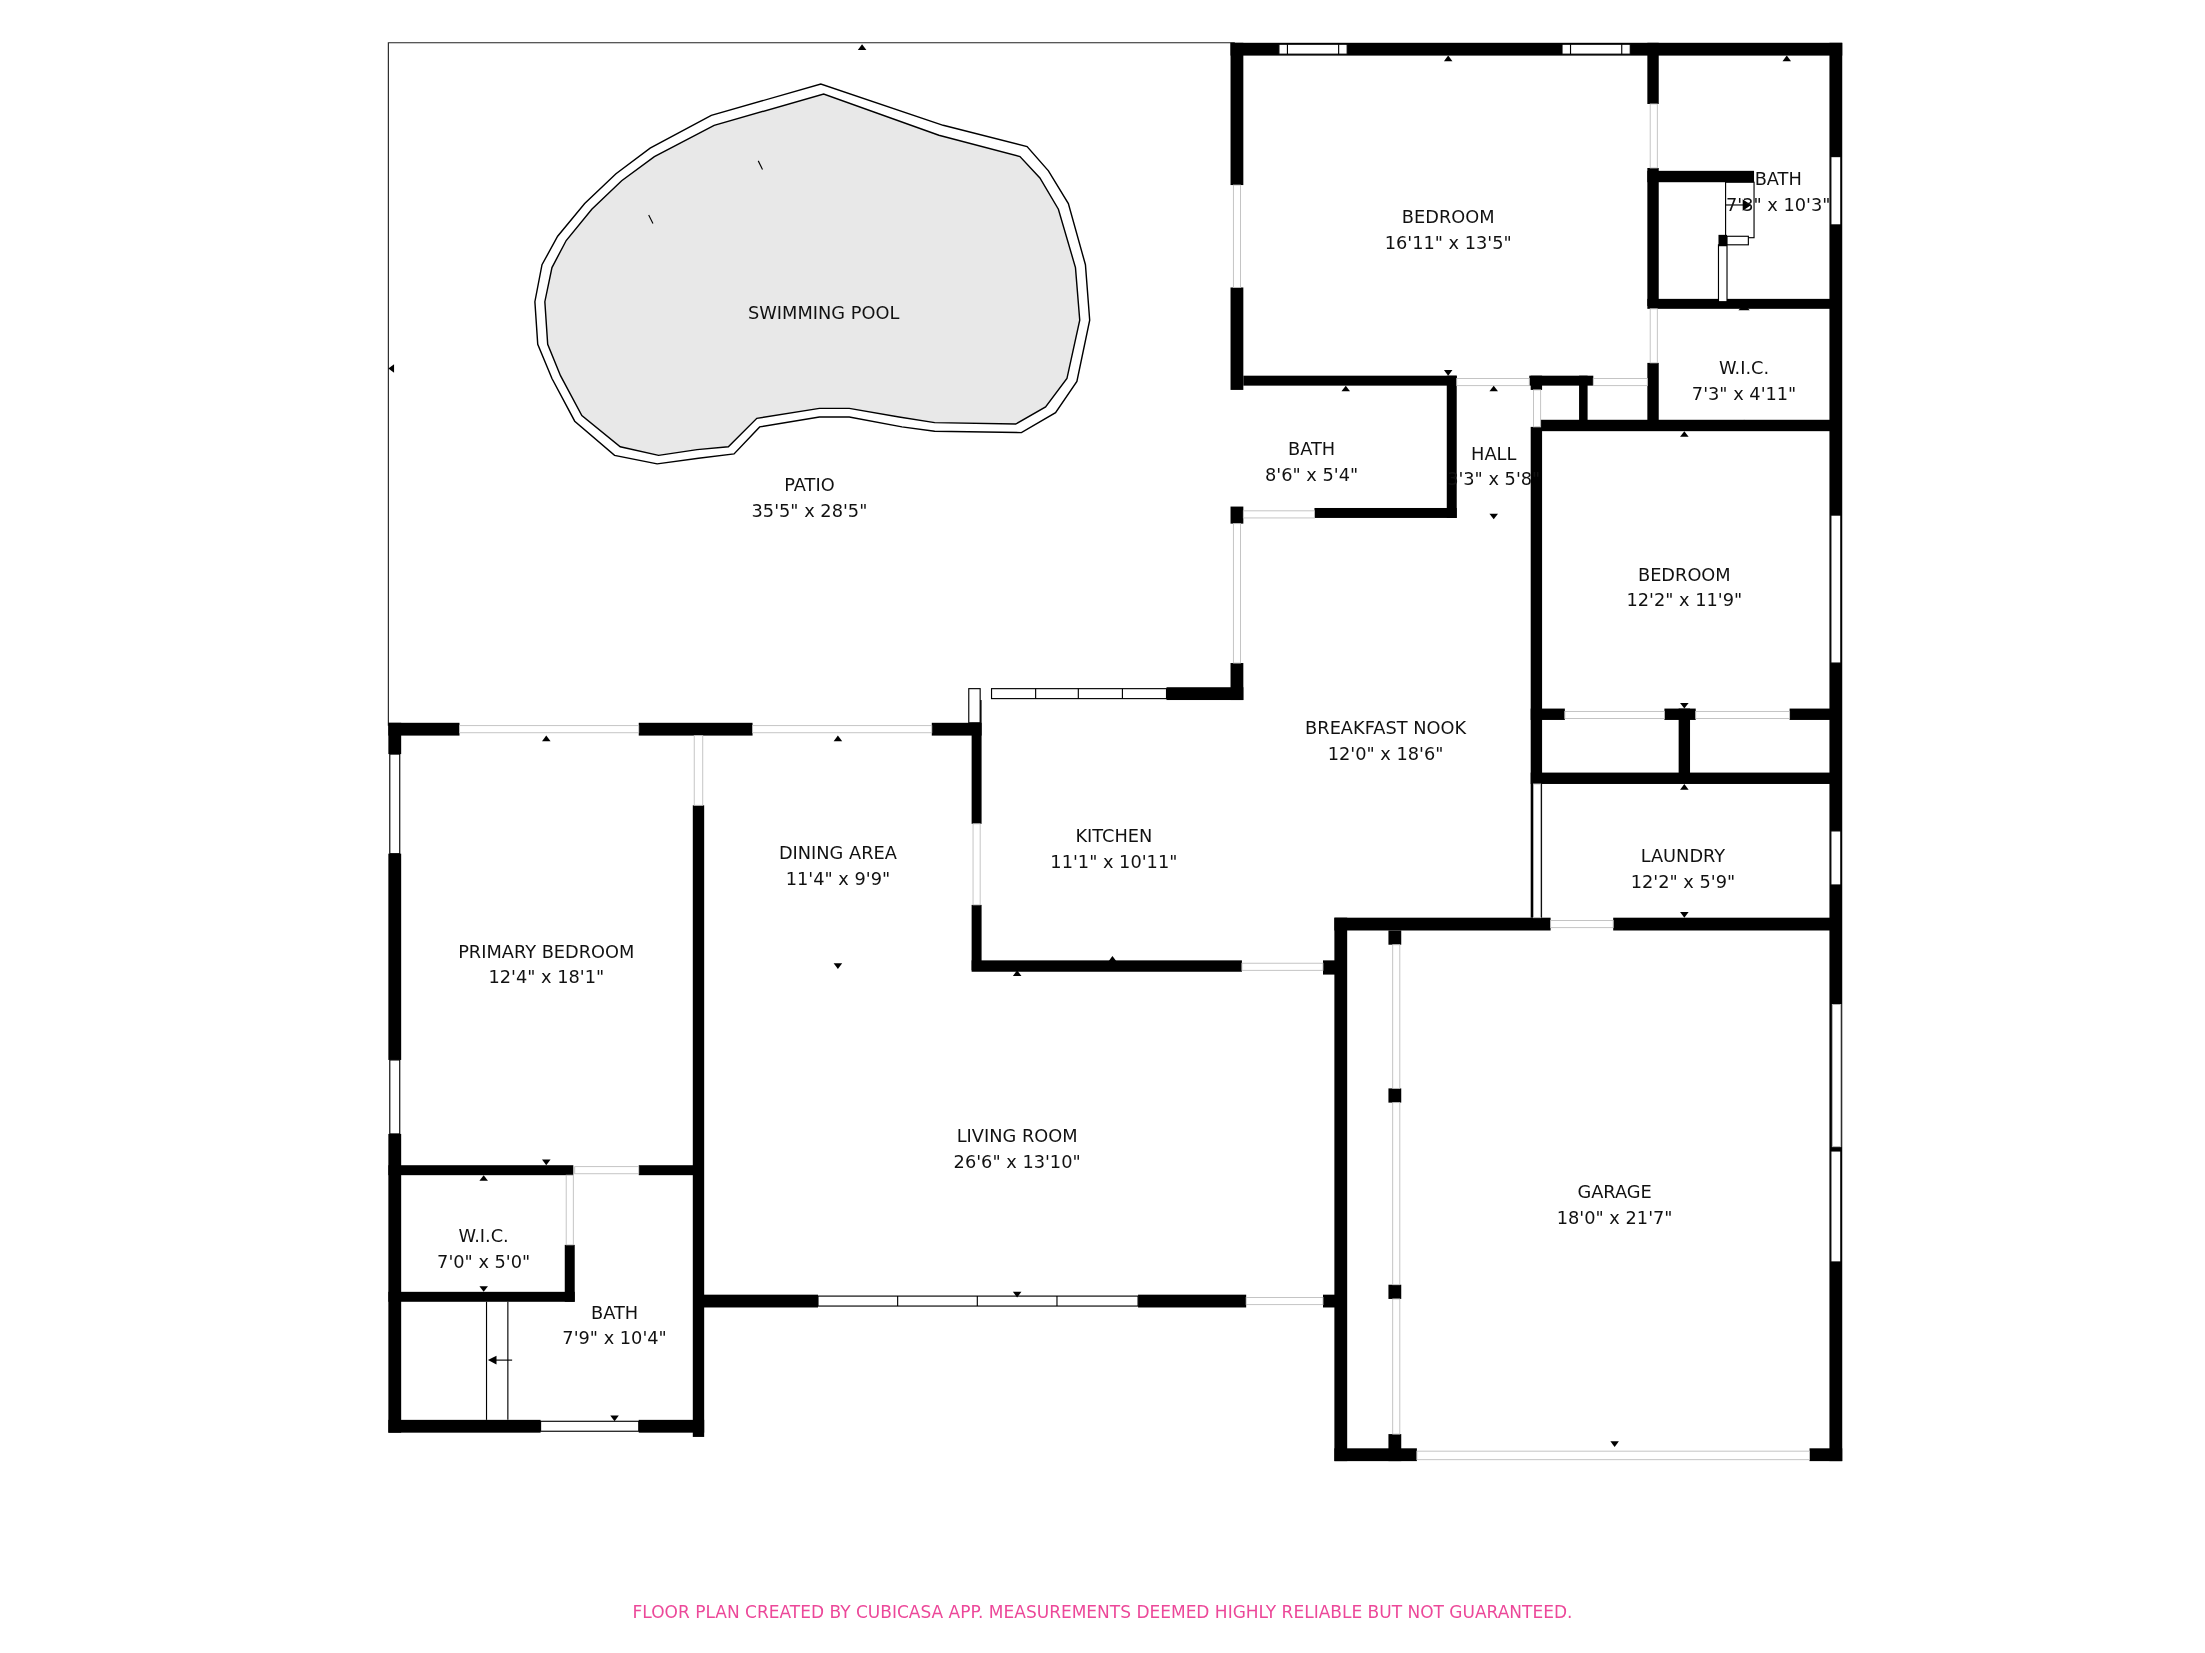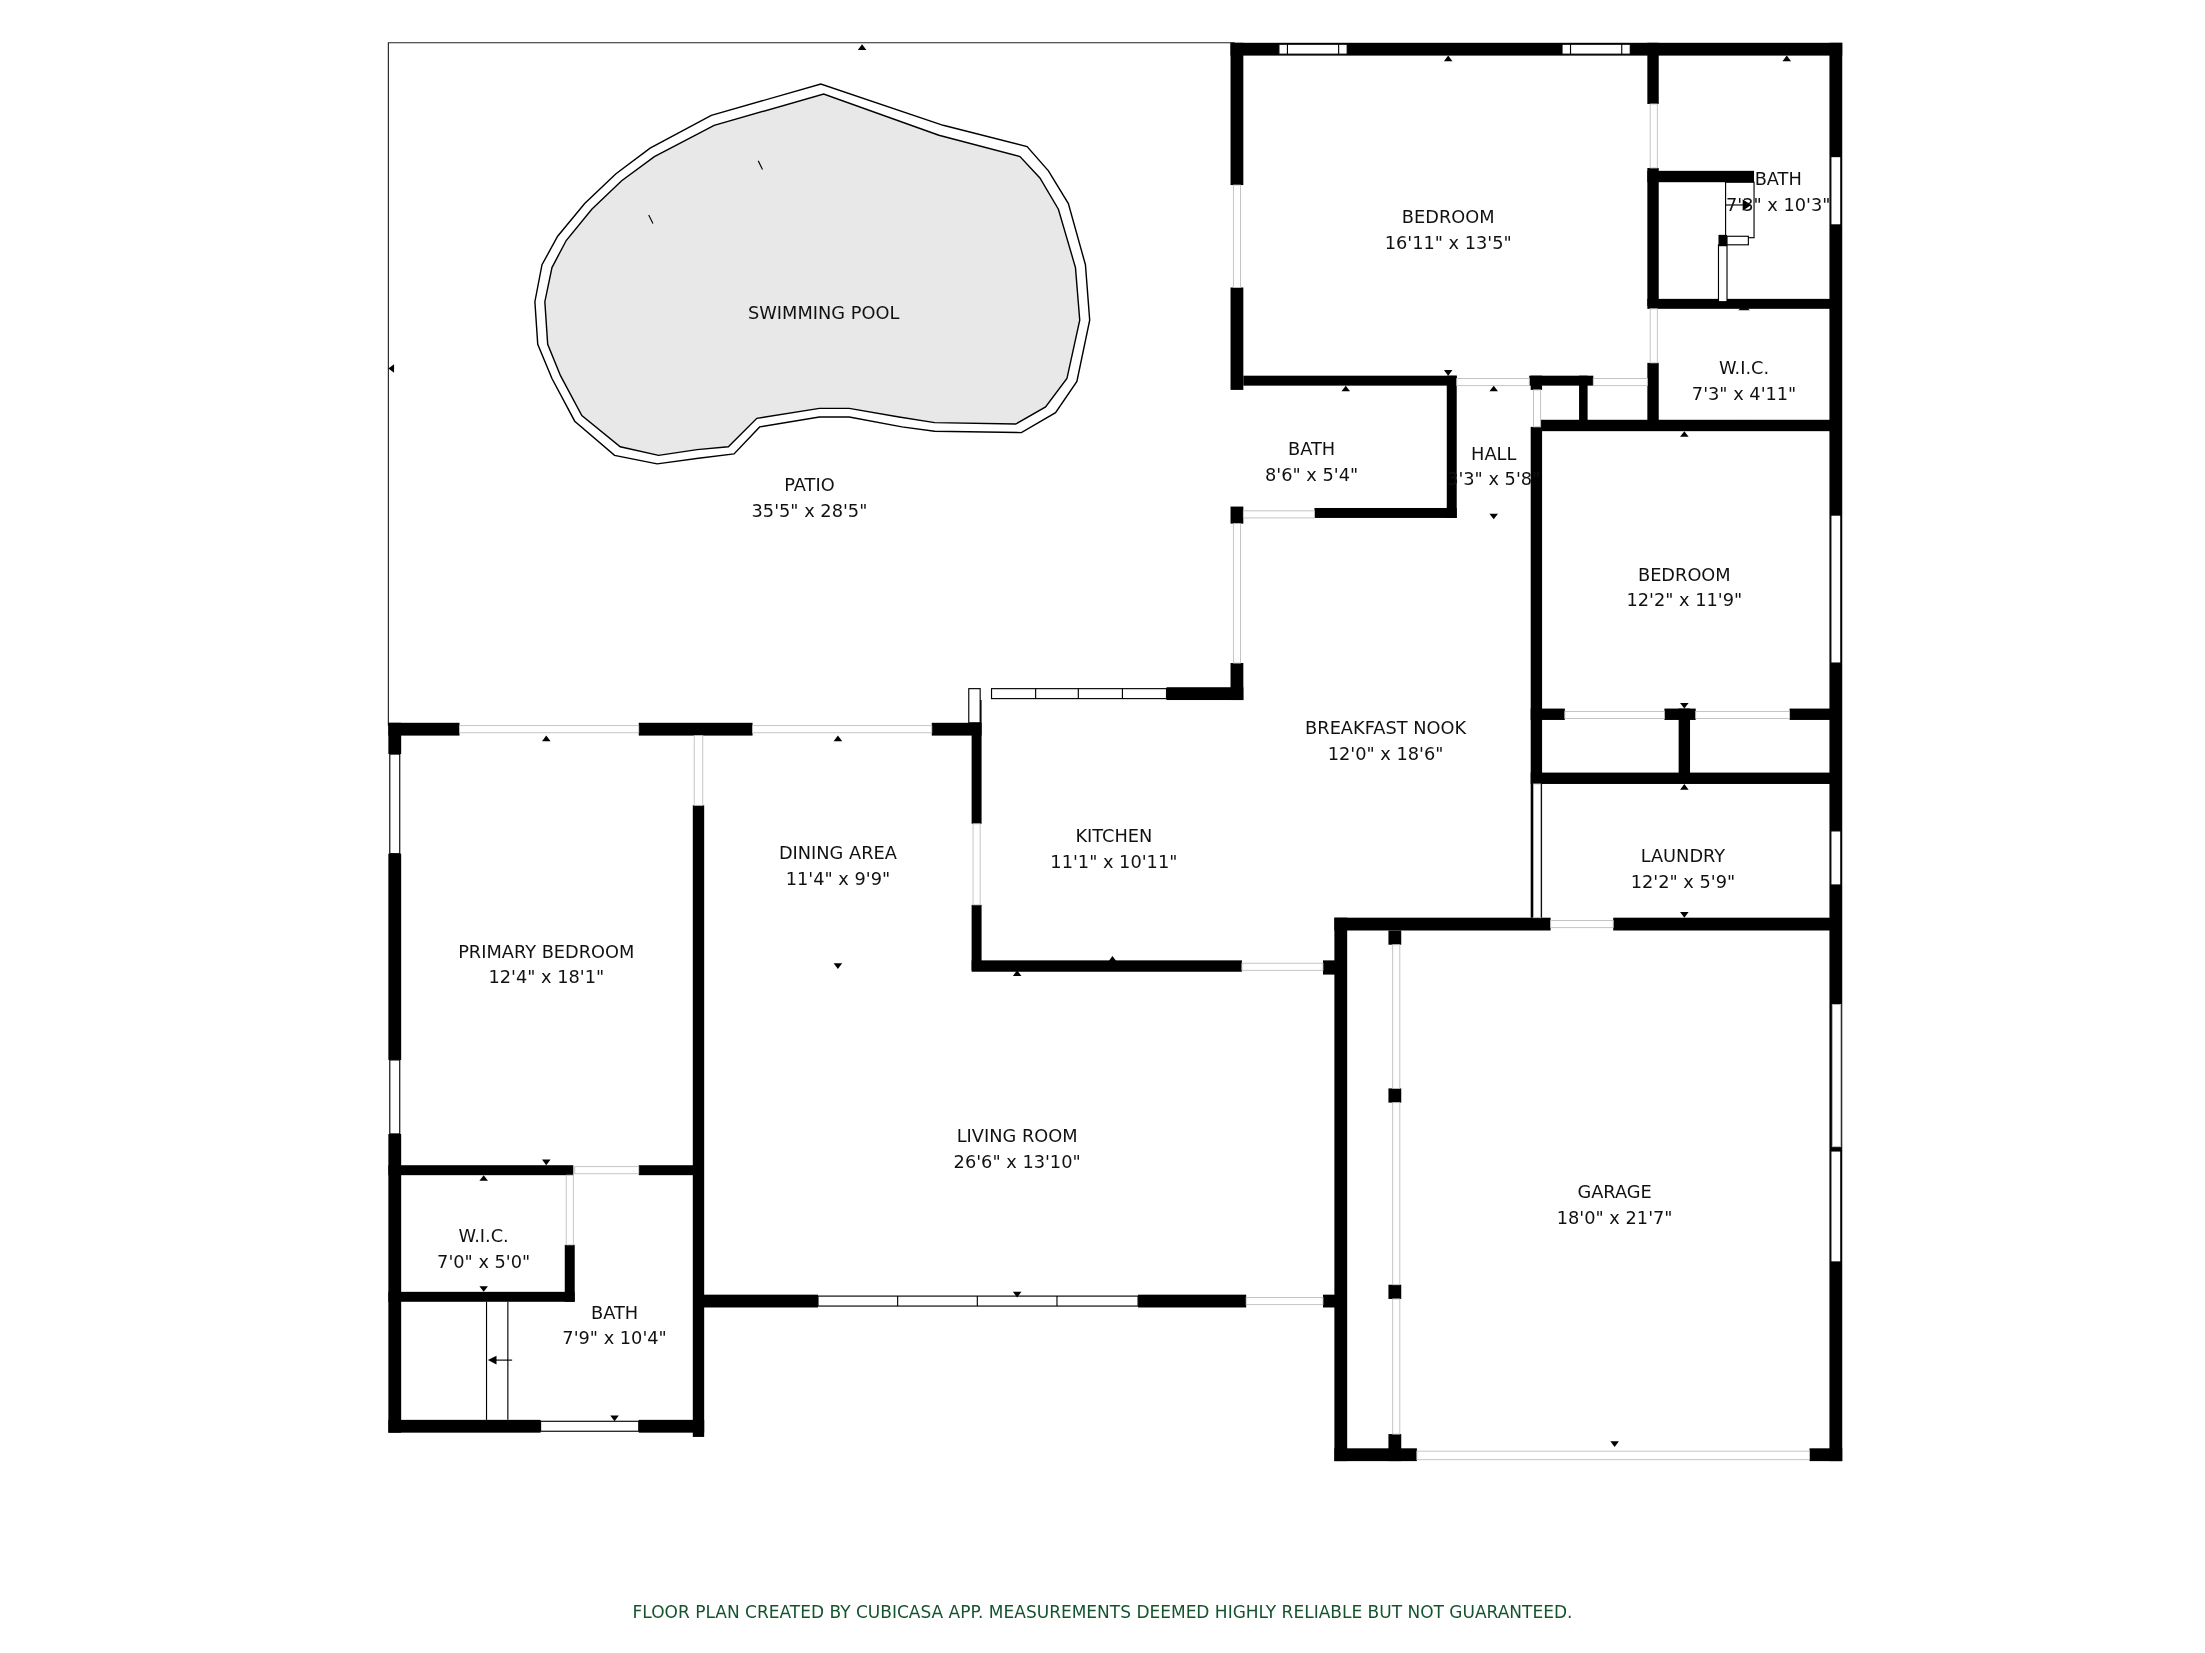--- a/index.html
+++ b/index.html
@@ -14,21 +14,21 @@
   .pool-inner { fill: #e8e8e8; stroke: #000000; stroke-width: 1; }
   .tick { fill: #000000; }
   .room-name, .room-dim {
     font-family: "DejaVu Sans", "Liberation Sans", sans-serif;
     font-size: 12.5px; fill: #111111; text-anchor: middle;
   }
   .room-dim { font-size: 12.5px; }
   .footer {
     position: absolute; left: 0; width: 2205px; top: 1602px; text-align: center;
     font-family: "DejaVu Sans", "Liberation Sans", sans-serif;
-    font-size: 17px; color: #14532d; letter-spacing: 0px;
+    font-size: 17px; color: #ec4899; letter-spacing: 0px;
   }
 </style>
 </head>
 <body>
 
 <svg id="plan" viewBox="0 0 1550 1162.5" xmlns="http://www.w3.org/2000/svg">
 
   <g>
     <polyline class="patio-line" points="273,510 273,30 868,30"></polyline>
     <polygon class="tick" points="603,35 606,31 609,35"></polygon>

